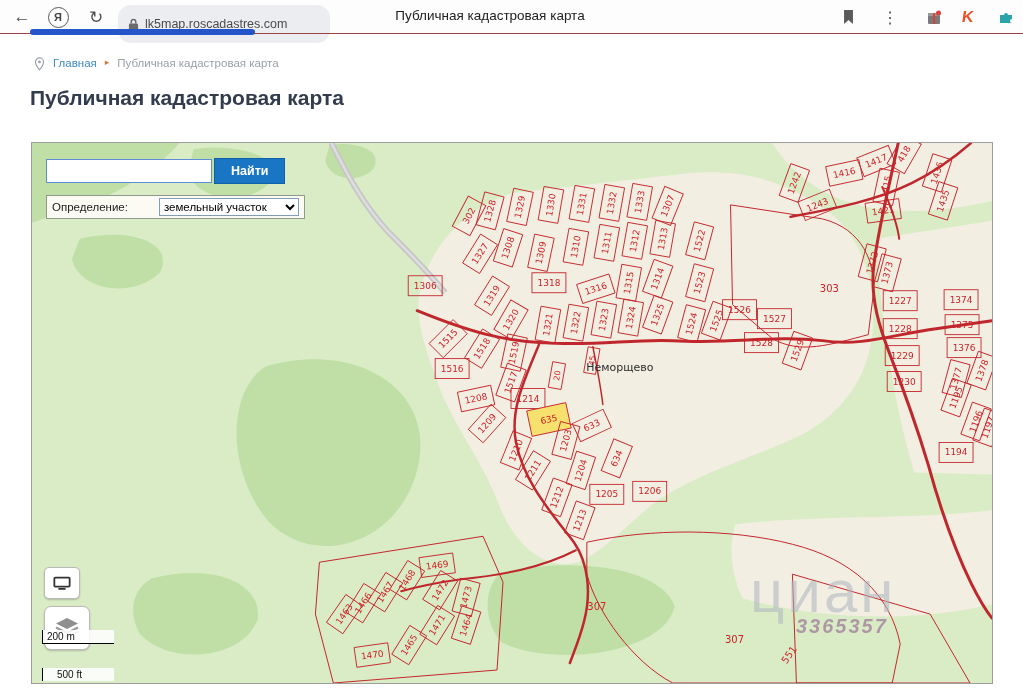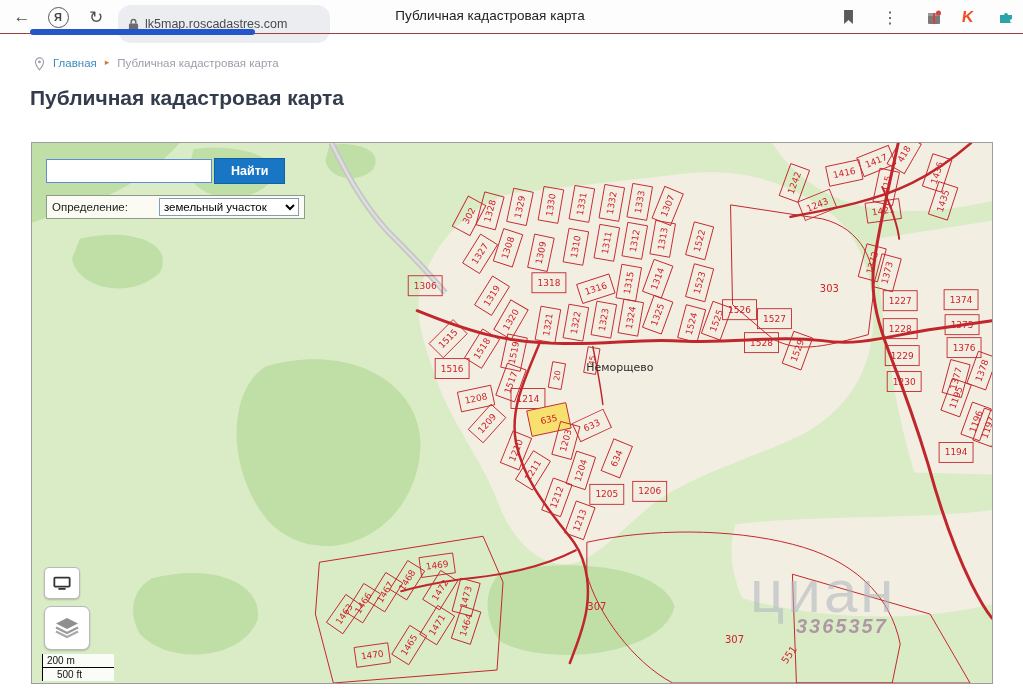--- a/index.html
+++ b/index.html
@@ -36,21 +36,21 @@
     font-size:12.5px;font-weight:bold;padding:0 16px;cursor:pointer;}
   .def-row{position:absolute;left:14px;top:52px;display:flex;align-items:center;z-index:5;
     background:#fbfbf3;border:1px solid #8e9a8e;padding:2px 5px;gap:26px;}
   .def-label{font-size:11.5px;color:#222;margin-right:5px;}
   .def-select{font-size:11.5px;height:18px;border:1px solid #7f9db9;background:#fff;min-width:140px;}
   .map-btn{position:absolute;background:#fff;border:1px solid #b9b9b9;border-radius:5px;z-index:5;
     display:flex;align-items:center;justify-content:center;cursor:pointer;box-shadow:0 1px 2px rgba(0,0,0,.2);}
   .btn-screen{left:12px;top:424px;width:34px;height:30px;}
   .btn-layers{left:12px;top:463px;width:44px;height:42px;border-radius:7px;}
   .scalebar{position:absolute;left:10px;bottom:2px;z-index:5;font-size:10px;color:#111;}
-  .scale-row{background:rgba(255,255,255,.85);padding:1px 5px 1px 4px;border-left:1.5px solid #000;}
+  .scale-row{background:rgba(255,255,255,.85);padding:1px 5px 1px 4px;border-left:1.5px solid #000;margin-top:24px;}
   .scale-m{width:62px;border-bottom:1.5px solid #000;}
   .scale-ft{width:52px;padding-left:14px;}
   .watermark{position:absolute;left:718px;top:414px;z-index:4;font-size:60px;font-weight:normal;
     color:#aeb4bf;opacity:.55;letter-spacing:3px;pointer-events:none;}
   .watermark-sub{position:absolute;left:764px;top:472px;z-index:4;font-size:20px;font-weight:bold;
     color:#701a75;opacity:.4;letter-spacing:2px;pointer-events:none;font-style:italic;}
 </style>
 </head>
 <body>
 

